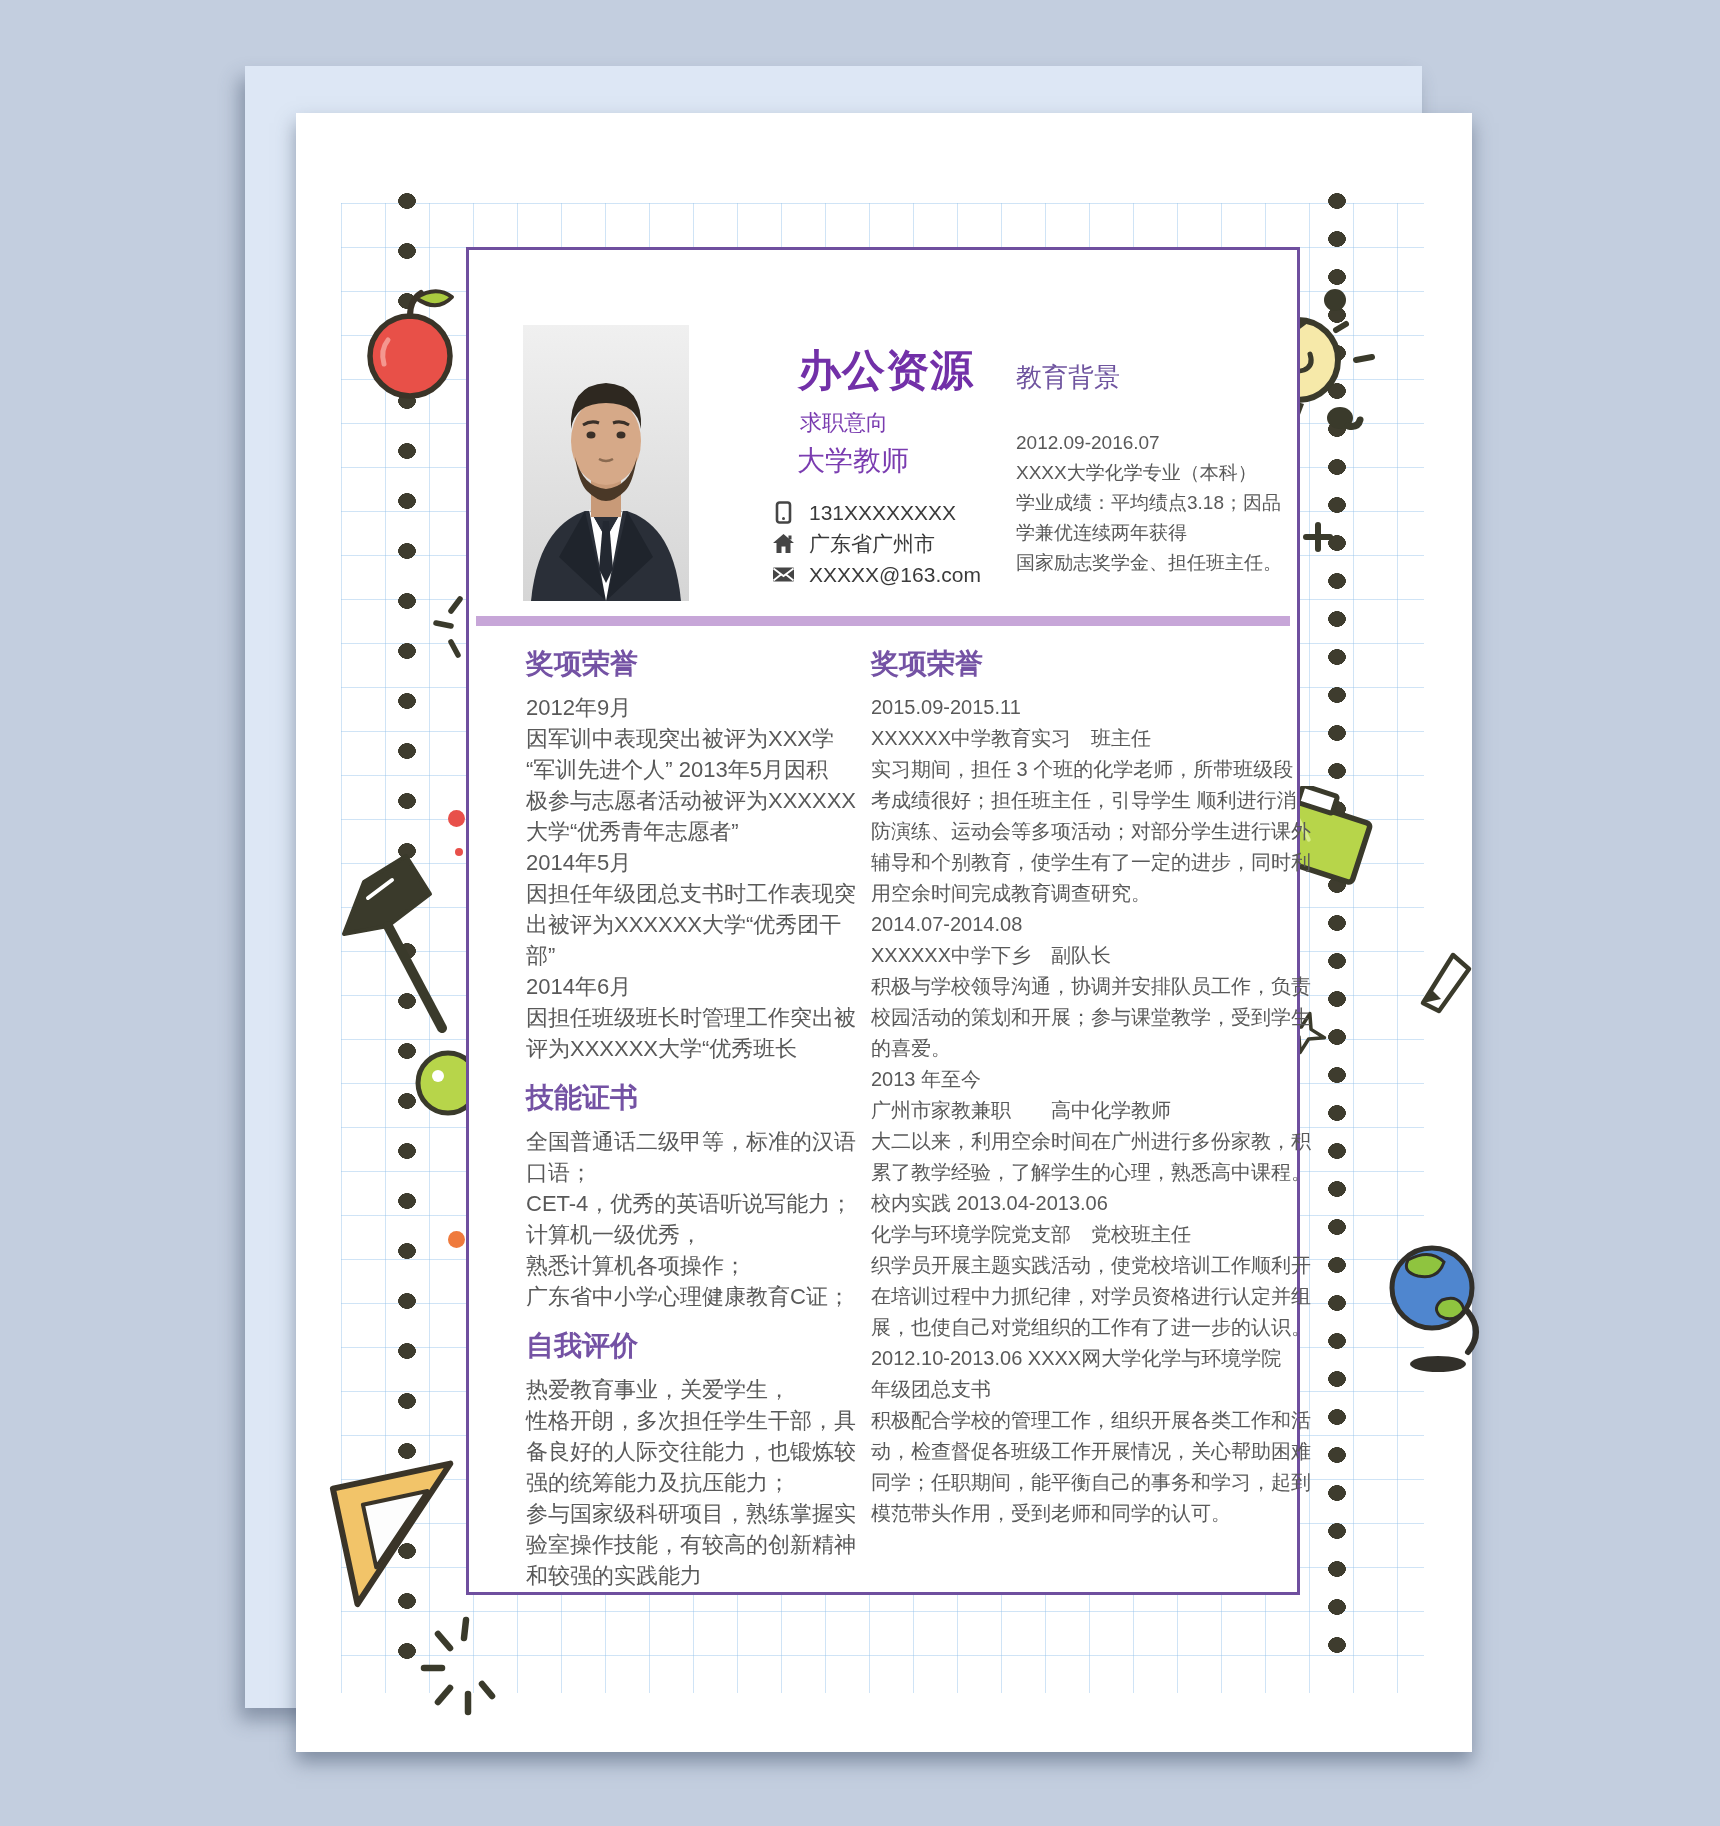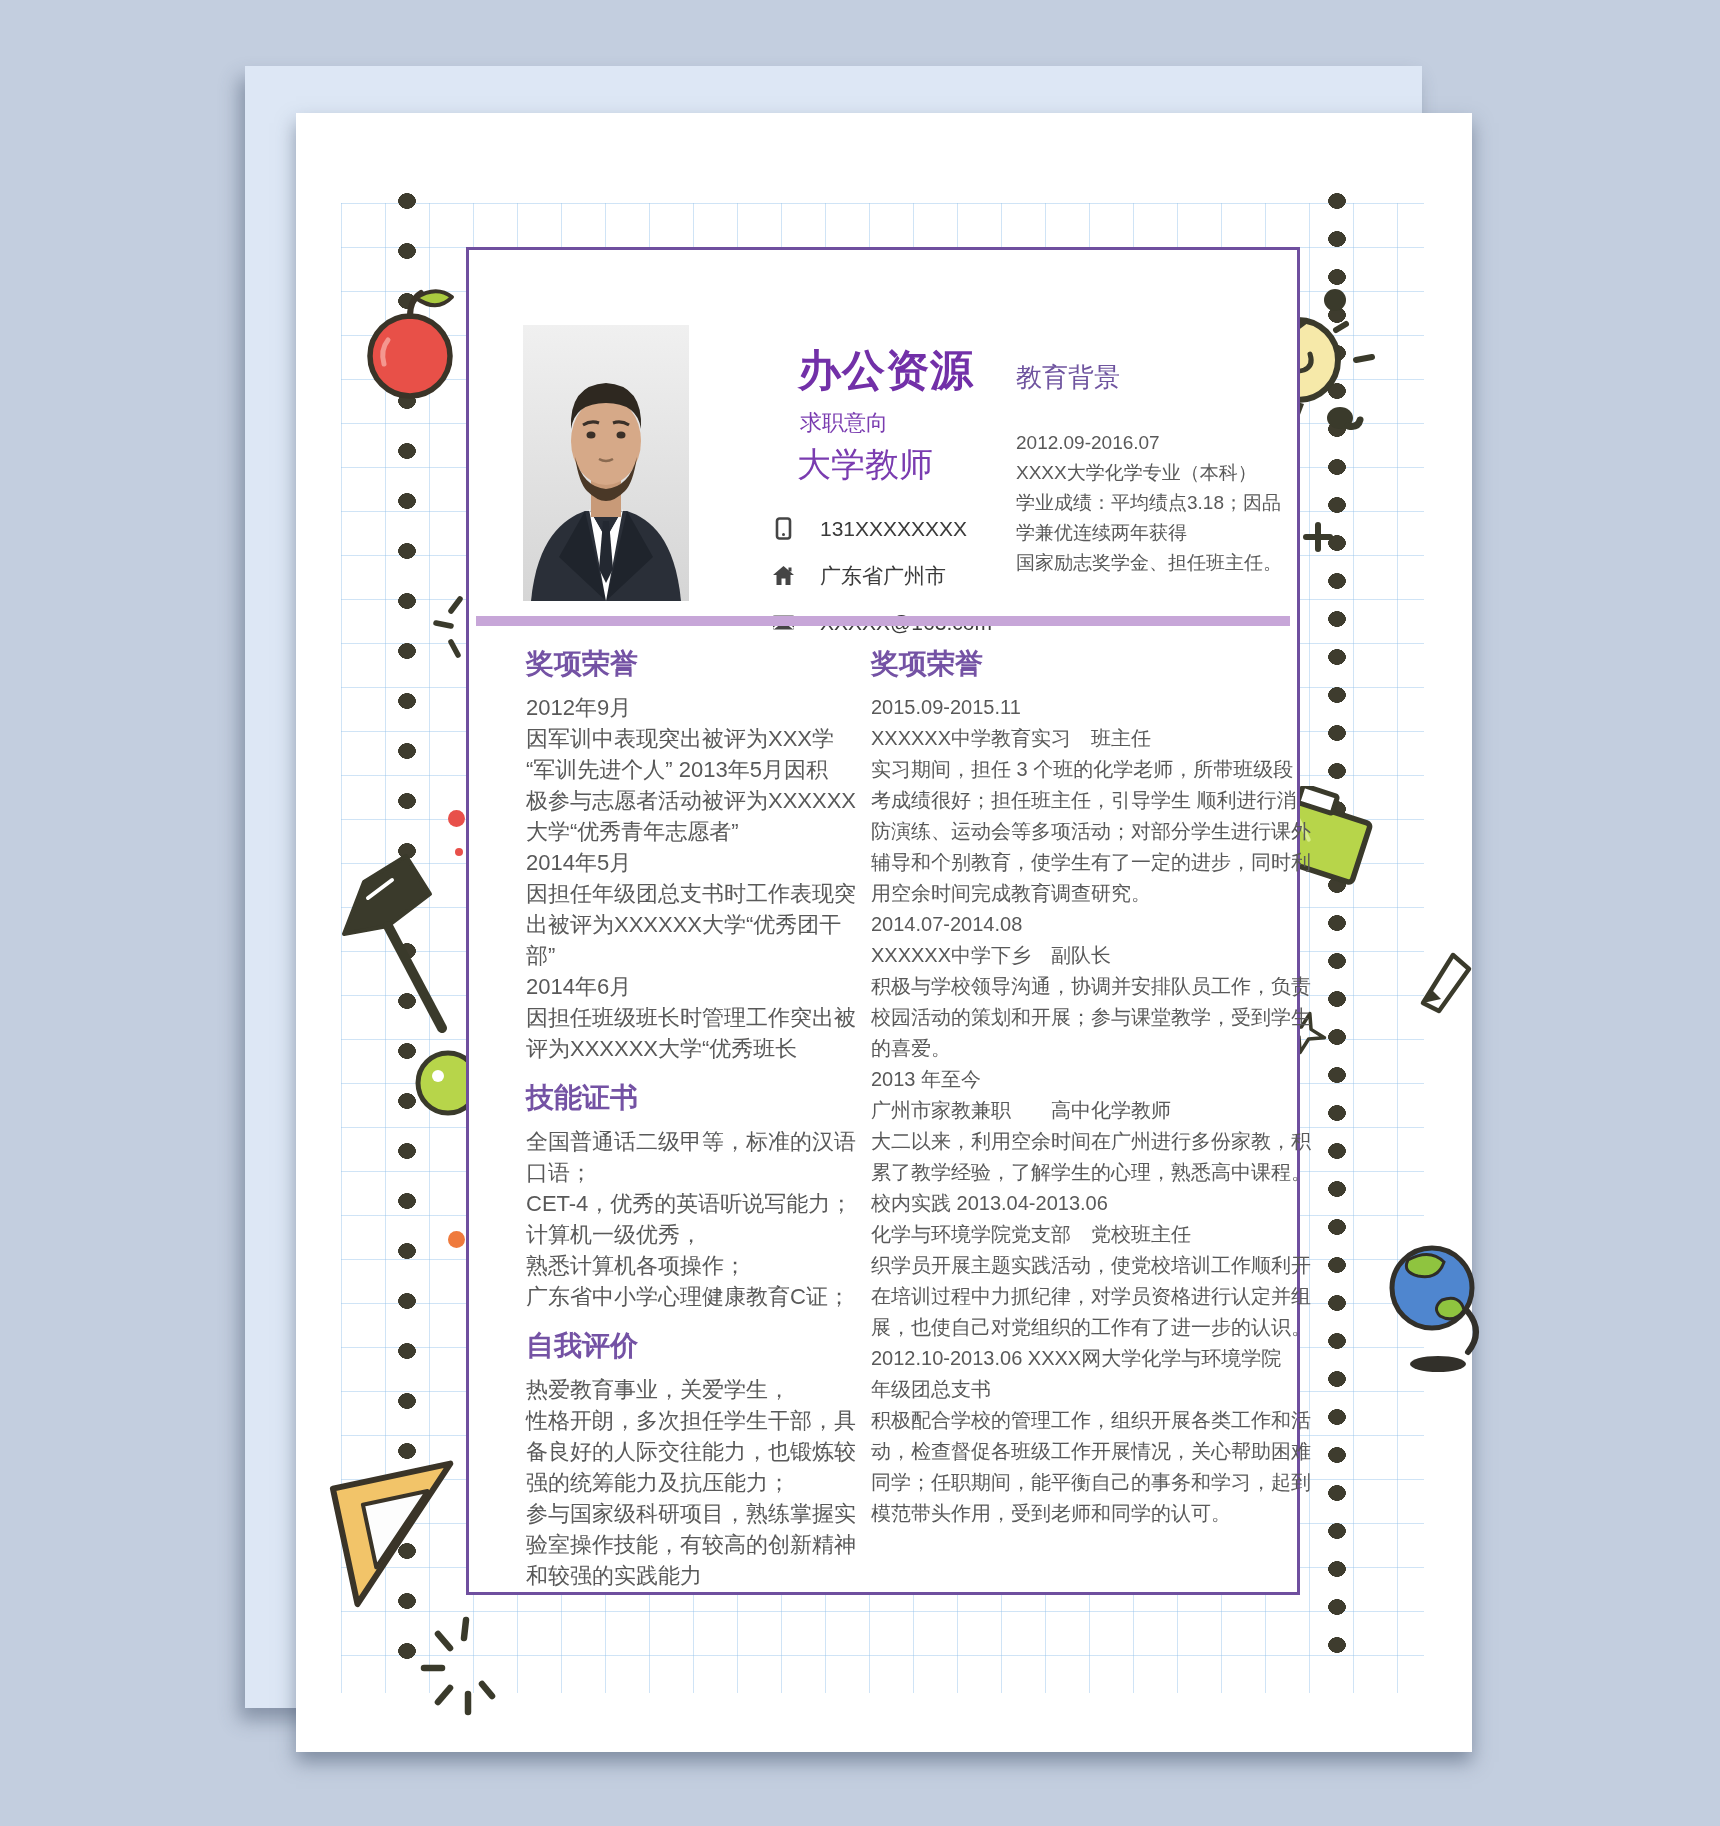--- a/index.html
+++ b/index.html
@@ -23,24 +23,24 @@
         background-size:20px 38px;}
   .doodle{position:absolute;z-index:2;}
   .dot-mark{position:absolute;border-radius:50%;z-index:2;}
 
   .content-box{position:absolute;left:170px;top:134px;width:834px;height:1348px;background:#fff;
                border:3px solid #6f4f9f;box-sizing:border-box;z-index:5;}
   .photo{position:absolute;left:54px;top:75px;width:166px;height:276px;overflow:hidden;}
   .name{position:absolute;left:329px;top:92px;font-size:43px;font-weight:700;color:#7230a8;
         letter-spacing:1px;white-space:nowrap;}
   .intent{position:absolute;left:331px;top:158px;font-size:22px;color:#7a3cb0;white-space:nowrap;}
-  .jobtitle{position:absolute;left:328px;top:192px;font-size:34px;color:#7a3cb0;white-space:nowrap;}
+  .jobtitle{position:absolute;left:328px;top:192px;font-size:28px;color:#7a3cb0;white-space:nowrap;}
   .contact{position:absolute;left:303px;top:247px;}
-  .contact-row{display:flex;align-items:center;height:31px;gap:25px;font-size:21px;color:#3a3a3a;
-               white-space:nowrap;margin-top:16px;}
+  .contact-row{display:flex;align-items:center;height:31px;gap:14px;font-size:21px;color:#3a3a3a;
+               white-space:nowrap;}
   .cicon{width:23px;height:23px;flex:0 0 23px;display:block;}
   .edu-title{position:absolute;left:547px;top:110px;font-size:26px;color:#6f549f;white-space:nowrap;}
   .edu-lines{position:absolute;left:547px;top:178px;font-size:19px;line-height:30px;color:#595959;
              white-space:nowrap;}
   .divider{position:absolute;left:7px;top:366px;width:814px;height:10px;background:#c7a6d8;}
 
   .col-left{position:absolute;left:57px;top:398px;width:352px;}
   .col-right{position:absolute;left:402px;top:398px;width:428px;}
   .sec-title{font-size:28px;line-height:32px;color:#7452a4;margin:0 0 12px 0;white-space:nowrap;}
   .sec{margin:0;}

